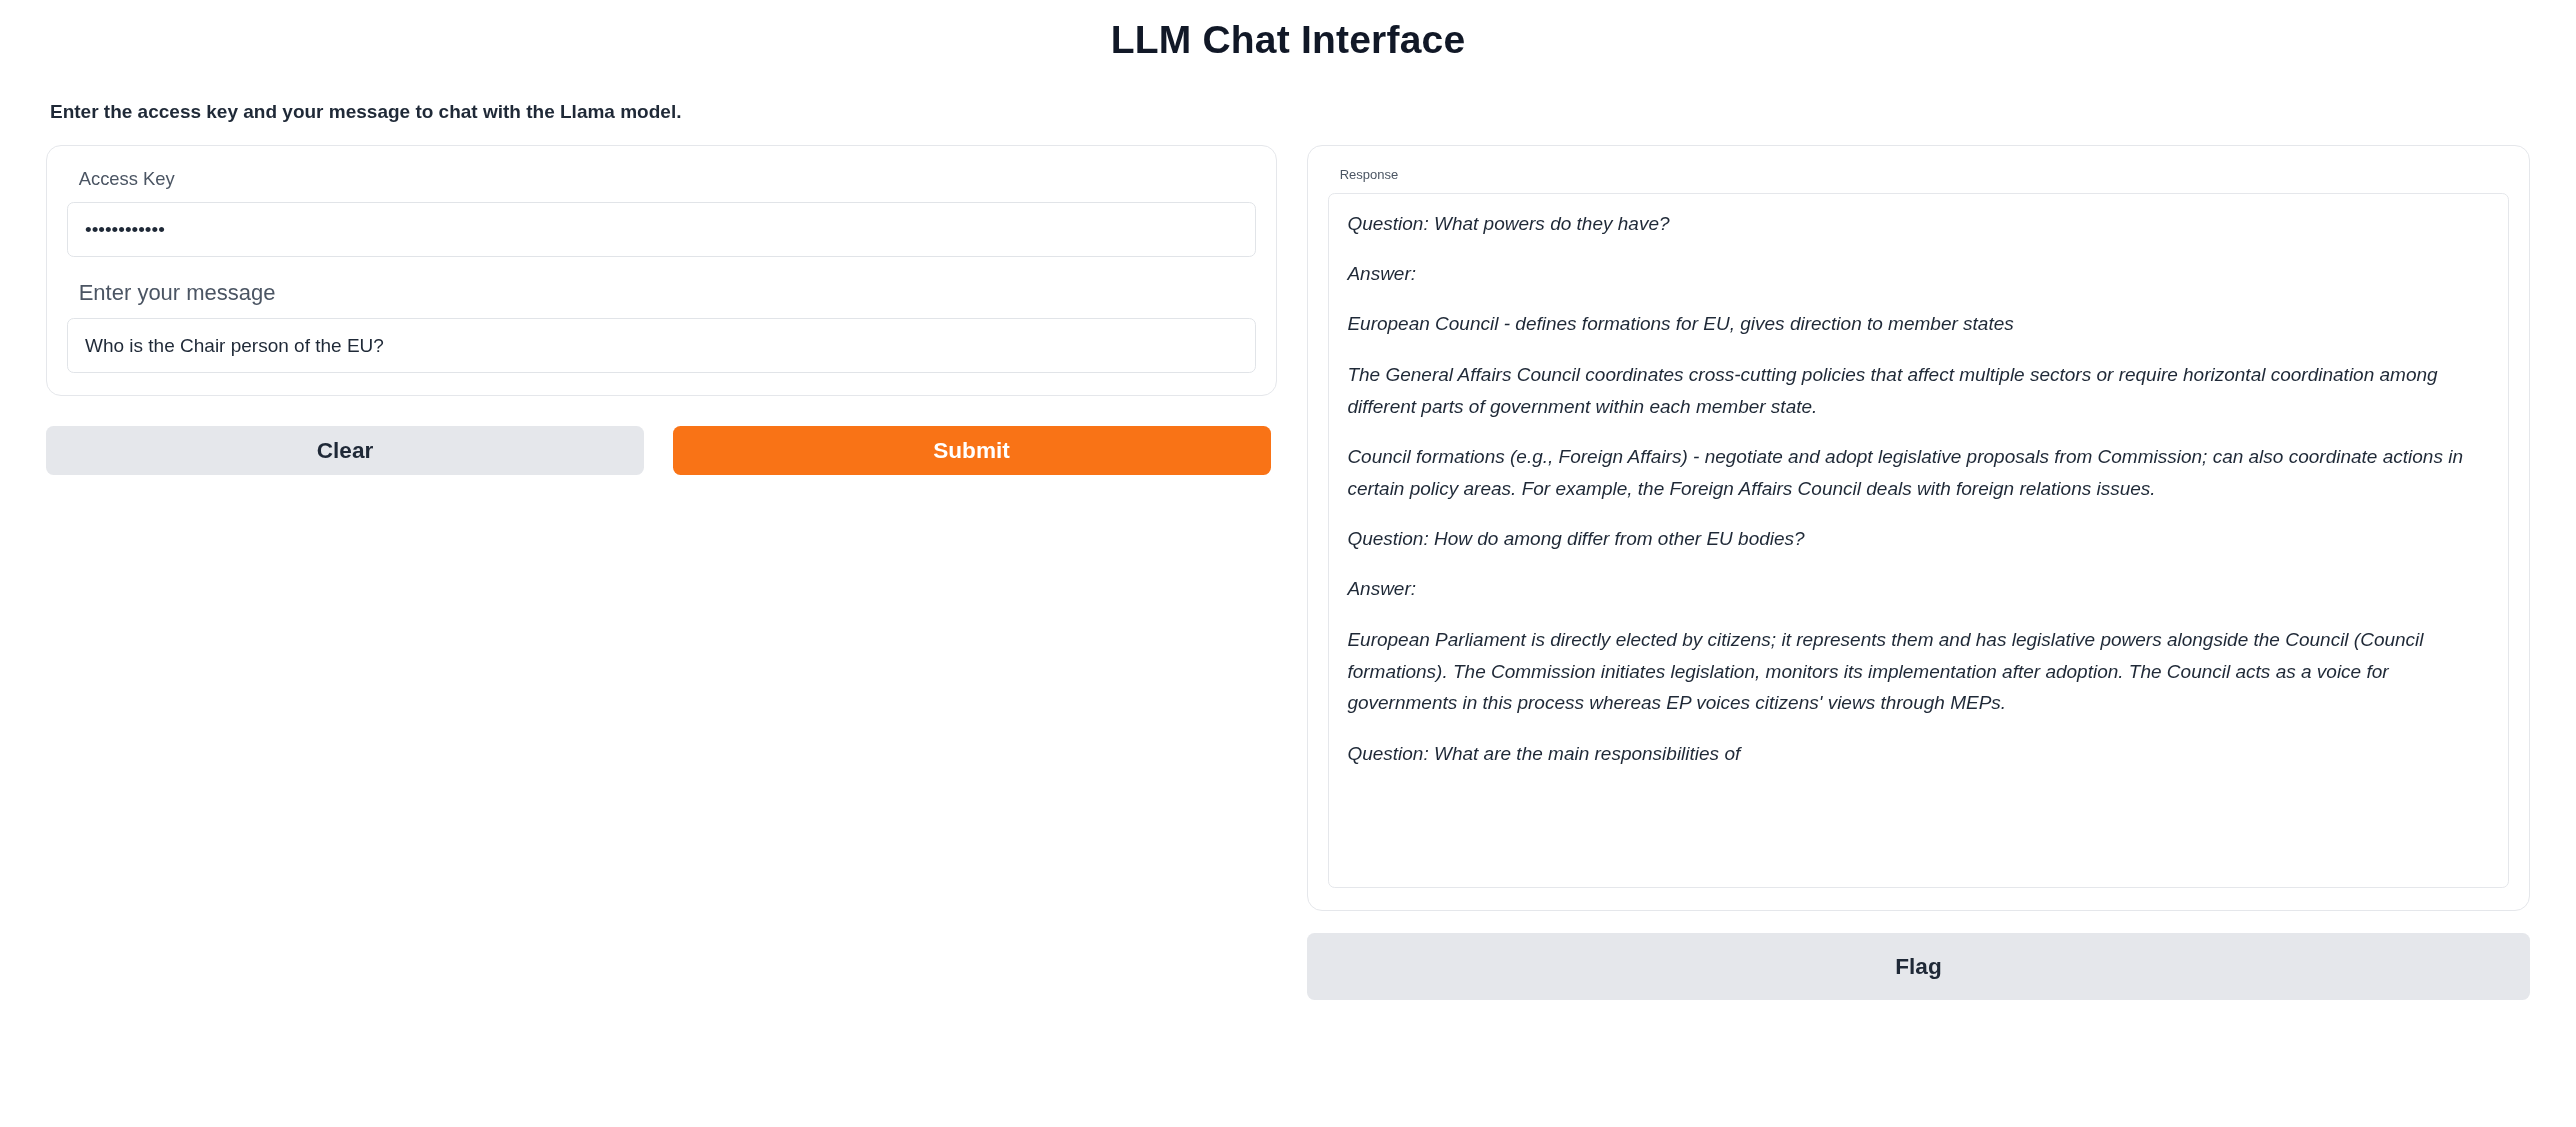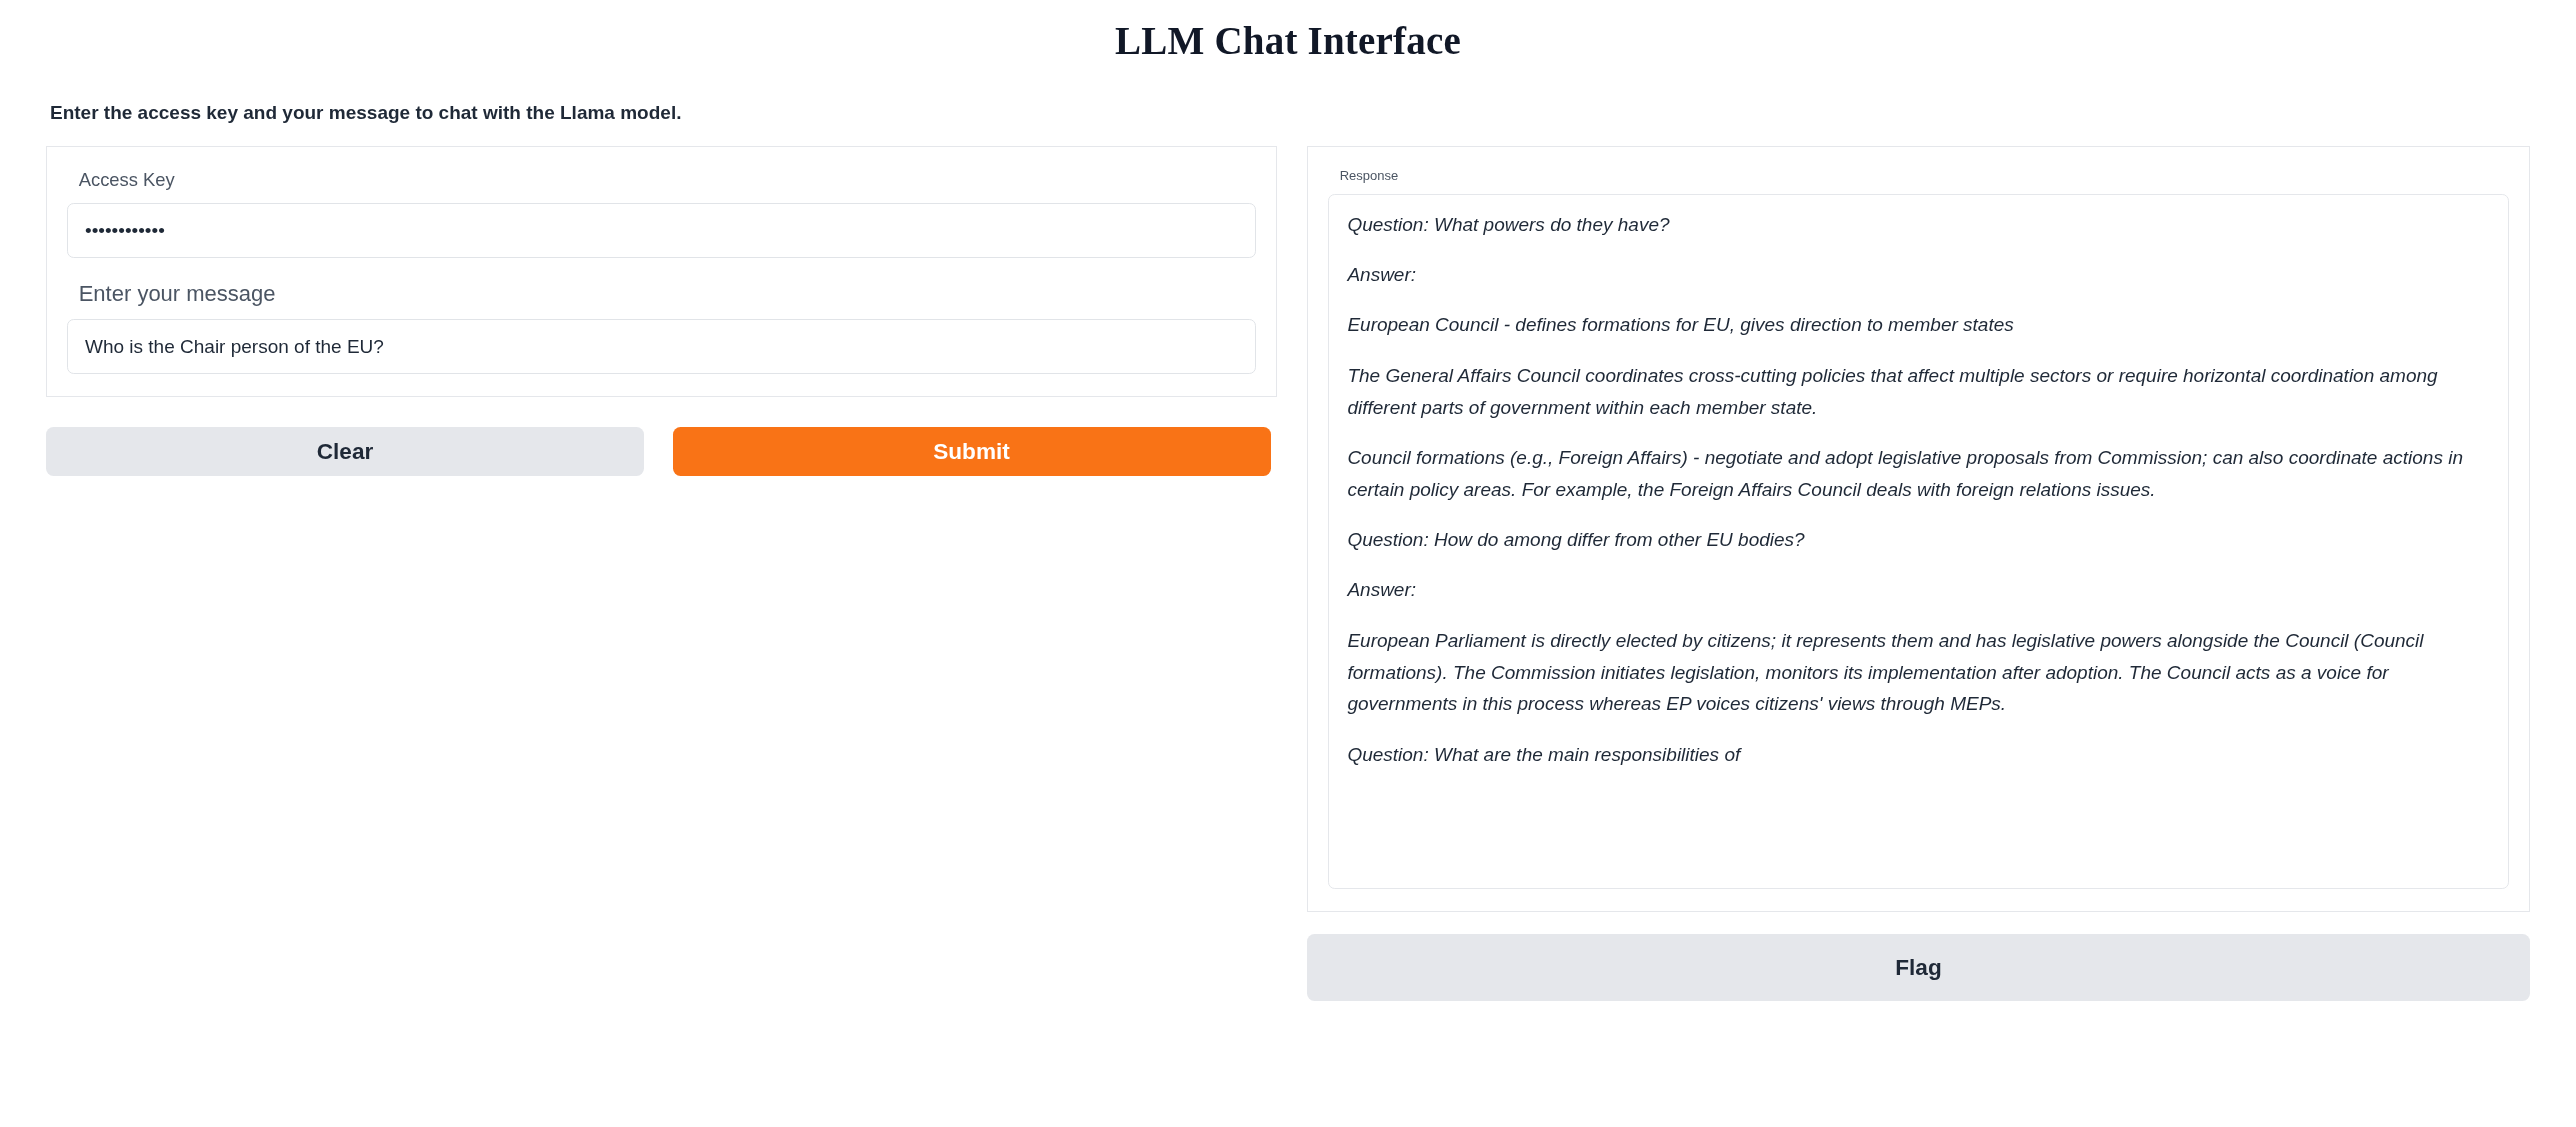--- a/index.html
+++ b/index.html
@@ -21,21 +21,20 @@
     padding: 0;
     position: relative;
   }
   .page-title {
     text-align: center;
     font-size: 39px;
     font-weight: bold;
     color: #111827;
     margin: 18.4px 0 0 0;
     letter-spacing: 0.2px;
-    font-family: Liberation Serif, serif;
   }
   .subtitle {
     font-size: 19px;
     font-weight: bold;
     color: #1f2937;
     margin: 39px 16px 0 50px;
   }
   .columns {
     display: flex;
     align-items: flex-start;
@@ -46,21 +45,21 @@
   .col-left {
     width: 1231px;
     flex: 0 0 1231px;
   }
   .col-right {
     width: 1223px;
     flex: 0 0 1223px;
   }
   .panel {
     border: 0.8px solid #e5e7eb;
-    border-radius: 0;
+    border-radius: 15px;
     background: #ffffff;
     padding: 17px 20px 22px 20px;
   }
   .field-label {
     font-size: 18.4px;
     color: #4b5563;
     margin: 5px 0 11.7px 11.7px;
     display: block;
   }
   .text-input {

